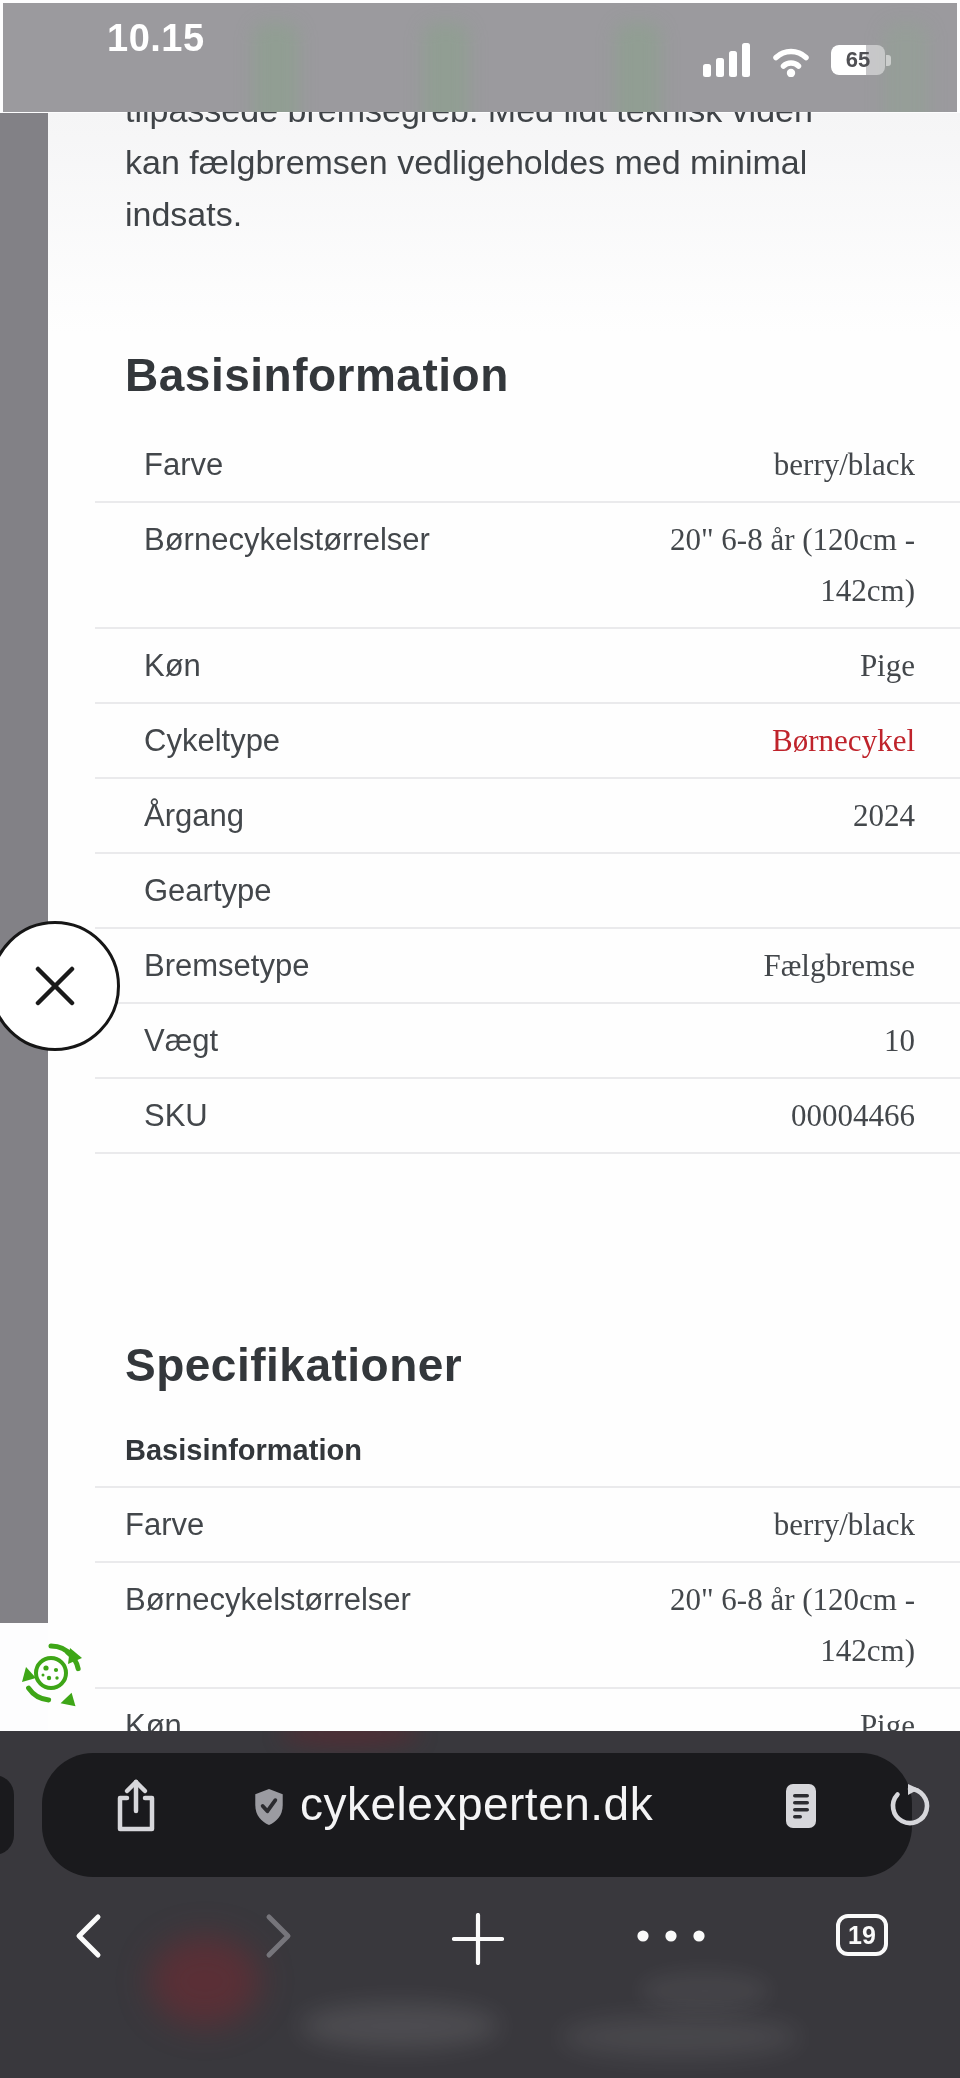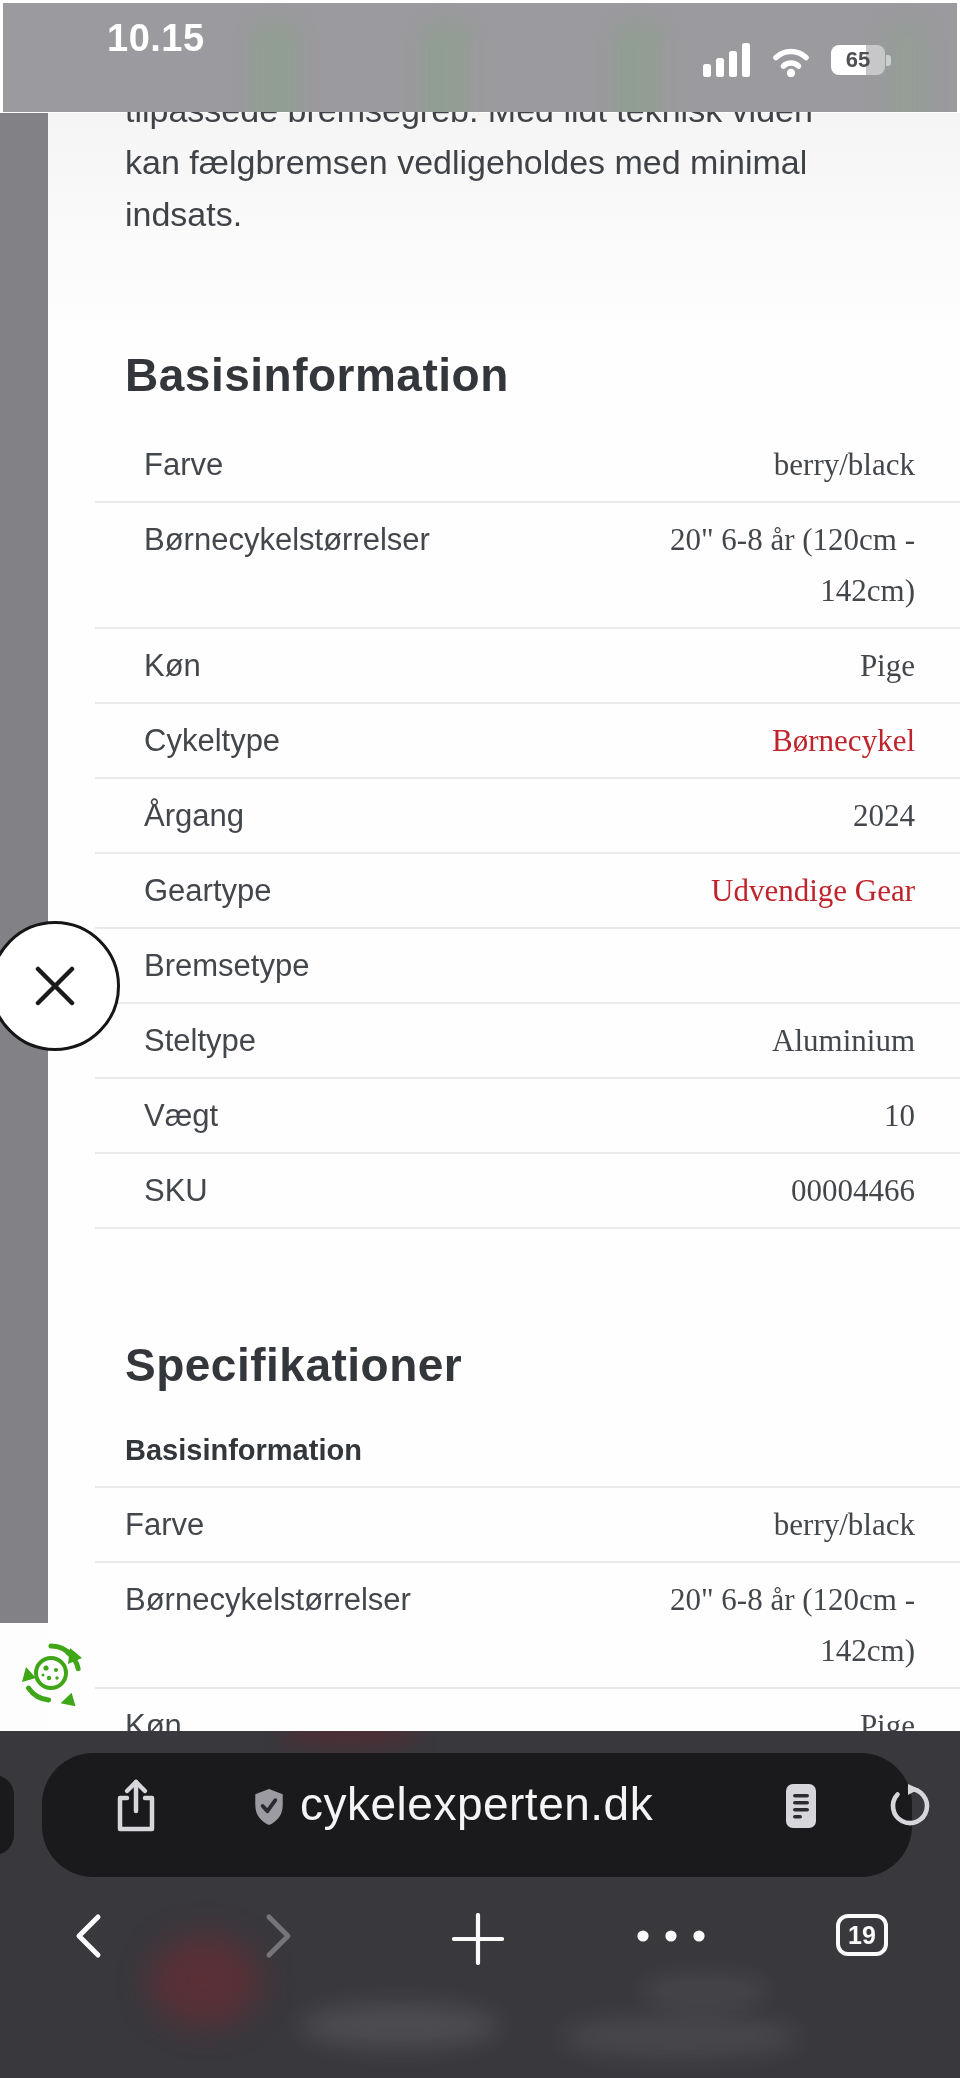--- a/index.html
+++ b/index.html
@@ -112,28 +112,24 @@
     <div class="spec-row">
       <span class="k">Cykeltype</span>
       <span class="v link">Børnecykel</span>
     </div>
     <div class="spec-row">
       <span class="k">Årgang</span>
       <span class="v">2024</span>
     </div>
     <div class="spec-row">
       <span class="k">Geartype</span>
-      <span class="v link">Udvendige Gear</span>
     </div>
     <div class="spec-row">
       <span class="k">Bremsetype</span>
-    </div>
-    <div class="spec-row">
-      <span class="k">Steltype</span>
-      <span class="v">Aluminium</span>
+      <span class="v">Fælgbremse</span>
     </div>
     <div class="spec-row">
       <span class="k">Vægt</span>
       <span class="v">10</span>
     </div>
     <div class="spec-row">
       <span class="k">SKU</span>
       <span class="v">00004466</span>
     </div>
   </div>

